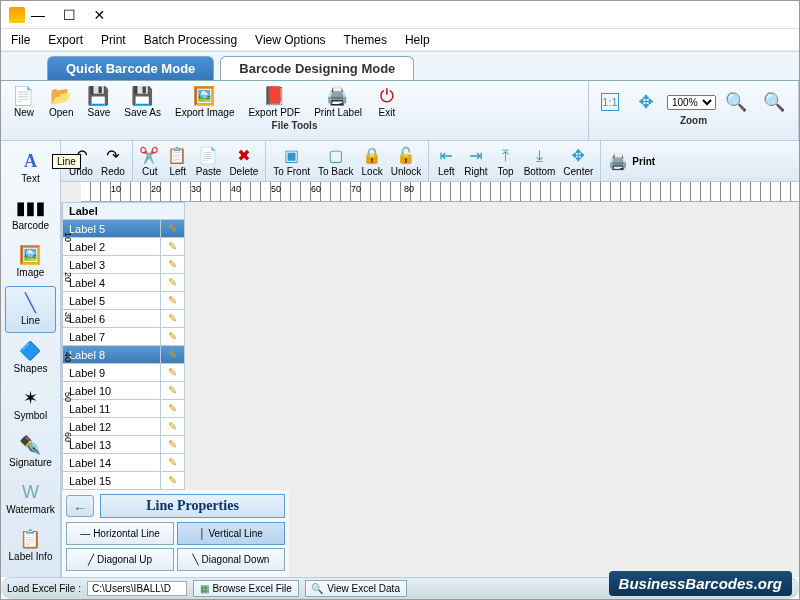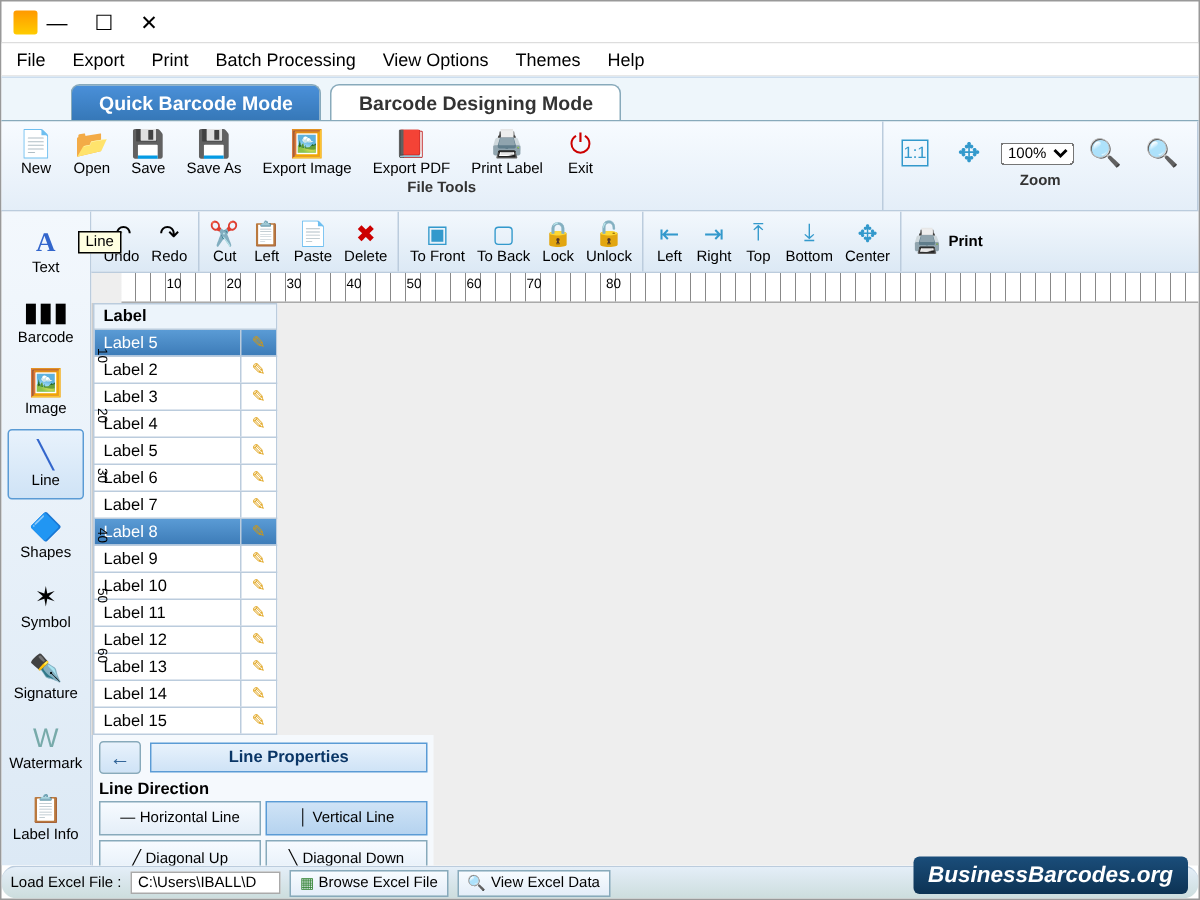--- a/index.html
+++ b/index.html
@@ -40,21 +40,21 @@
 .canvas { flex: 1; background: #e8e8e8; position: relative; overflow: hidden; }
 .labellist { width: 124px; background: #fff; border-left: 1px solid #ccc; overflow-y: auto; font-size: 11px; }
 .labellist .hdr { background: #ecf4fb; border: 1px solid #bcd; padding: 2px 6px; font-weight: 600; }
 .labelrow { display: flex; align-items: center; border: 1px solid #bcd; border-top: none; }
 .labelrow.sel { background: linear-gradient(#5a9bd5,#3d7cb8); color: #fff; }
 .labelrow .nm { flex: 1; padding: 2px 6px; }
 .labelrow .edit { width: 24px; text-align: center; border-left: 1px solid #bcd; padding: 2px 0; cursor: pointer; color: #d90; }
 .props { width: 228px; background: #f5f9fd; border-left: 1px solid #bcd; padding: 4px; overflow-y: auto; font-size: 11px; }
 .props-hdr { display: flex; align-items: center; gap: 6px; margin-bottom: 4px; }
 .props-back { width: 28px; height: 22px; background: linear-gradient(#e8f2fc,#cfe3f6); border: 1px solid #8ab; border-radius: 3px; display: flex; align-items: center; justify-content: center; cursor: pointer; font-size: 14px; color: #369; }
-.props-title { flex: 1; text-align: center; background: linear-gradient(#e8f2fc,#cfe3f6); border: 1px solid #5a9bd5; padding: 3px; font-size: 11px; font-weight: 600; color: #0a3666; }
+.props-title { flex: 1; text-align: center; background: linear-gradient(#e8f2fc,#cfe3f6); border: 1px solid #5a9bd5; padding: 3px; font-size: 14px; font-weight: 600; color: #0a3666; font-family: Liberation Serif, serif; }
 .sect { font-weight: 700; margin: 4px 0 2px; }
 .btngrid { display: grid; grid-template-columns: 1fr 1fr; gap: 3px; margin-bottom: 4px; }
 .pbtn { border: 1px solid #8ab; background: linear-gradient(#f7fbff,#e4eef8); padding: 5px 2px; font-size: 10px; cursor: pointer; display: flex; align-items: center; justify-content: center; gap: 3px; }
 .pbtn.sel { background: linear-gradient(#cfe3f6,#b5d3ef); border-color: #5a9bd5; }
 .statusbar { height: 22px; background: linear-gradient(#e4eef8,#cdd); display: flex; align-items: center; padding: 0 6px; font-size: 10px; gap: 6px; border-top: 1px solid #bcd; border-radius: 10px; }
 .pathbox { border: 1px solid #aaa; background: #fff; padding: 1px 4px; font-size: 10px; flex: 0 0 100px; overflow: hidden; white-space: nowrap; }
 .sbtn { border: 1px solid #8ab; background: linear-gradient(#f7fbff,#e4eef8); padding: 2px 6px; cursor: pointer; display: flex; align-items: center; gap: 3px; }
 .watermark { position: absolute; right: 8px; bottom: 4px; background: linear-gradient(#1a4d7a,#0d3354); color: #fff; font-size: 15px; font-weight: 600; padding: 4px 10px; border-radius: 4px; font-style: italic; }
 .tooltip { position: absolute; background: #ffffe1; border: 1px solid #000; padding: 1px 4px; font-size: 10px; }
 </style>
@@ -346,21 +346,20 @@
               <span class="nm">Label 15</span>
               <span class="edit">✎</span>
             </div>
     </div>
 
     <div class="props">
      <div class="props-hdr">
       <div class="props-back">←</div>
       <div class="props-title">Line Properties</div>
      </div>
-     <div class="sect">Line Direction</div>
      <div class="btngrid">
       <div class="pbtn">
                 <span>—</span>
                 <span>Horizontal Line</span>
               </div>
       <div class="pbtn sel">
                 <span>│</span>
                 <span>Vertical Line</span>
               </div>
       <div class="pbtn">

